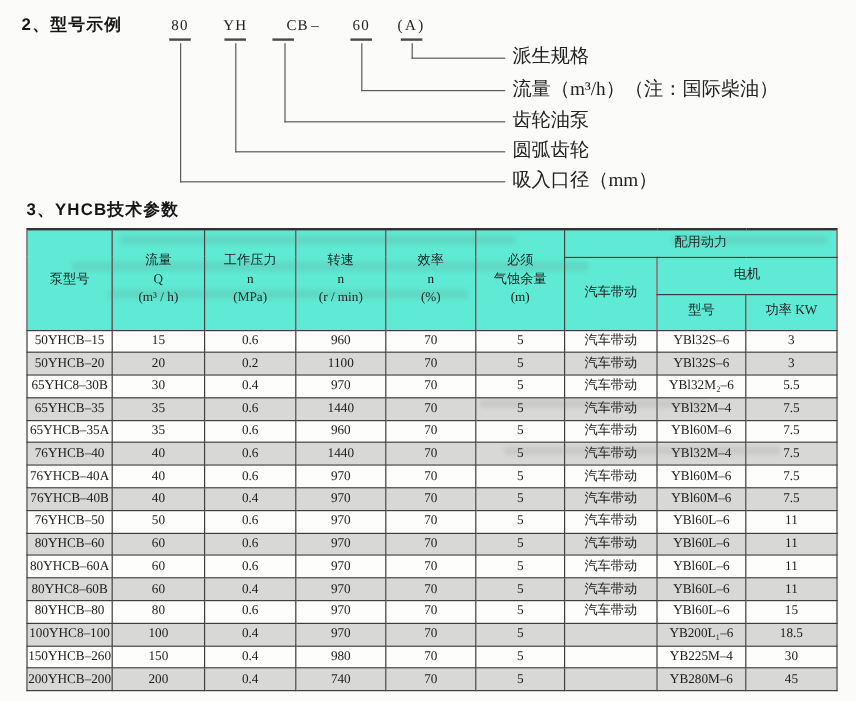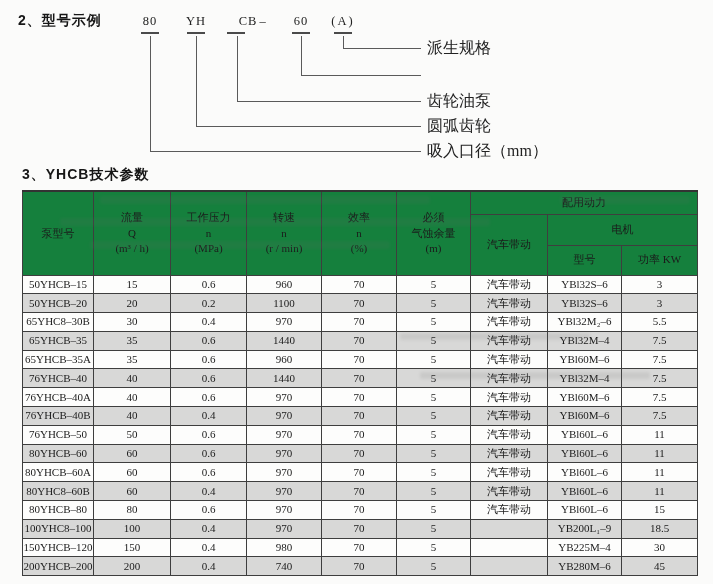--- a/index.html
+++ b/index.html
@@ -31,21 +31,21 @@
   #ptable{
     position:absolute;left:22px;top:190px;width:675px;
     border-collapse:collapse;table-layout:fixed;
     font-size:11px;color:#1b1b1b;
   }
   #ptable th,#ptable td{
     border:1px solid #3e3e3e;text-align:center;vertical-align:middle;
     padding:0;font-weight:normal;overflow:hidden;
   }
   #ptable{border-top:2px solid #333;}
-  #ptable thead th{background:#15803d;line-height:1.4;text-align:center;}
+  #ptable thead th{background:#5eead4;line-height:1.4;text-align:center;}
   .multiline{white-space:pre-line;font-family:Liberation Serif, serif;}
   #ptable tbody td{height:17.8px;line-height:1;background:#fdfdfc;}
   #ptable tbody tr.shaded td{background:#d8d8d7;}
   .hrow1{height:23px;}
   .hrow2{height:31px;}
   .hrow3{height:30px;}
   
   .ghost{
     position:absolute;background:#6a6a6a;opacity:0.13;
     filter:blur(1.6px);border-radius:2px;pointer-events:none;
@@ -70,20 +70,21 @@
   <div class="tick" style="left:292px;"></div>
   <div class="tick" style="left:334px;"></div>
 
   <div class="connector" style="left:343px;width:77px;height:12px;"></div>
   <div class="connector" style="left:301px;width:119px;height:39px;"></div>
   <div class="connector" style="left:237px;width:183px;height:65px;"></div>
   <div class="connector" style="left:196px;width:224px;height:90px;"></div>
   <div class="connector" style="left:150px;width:270px;height:115px;"></div>
 
   <div class="dlabel" style="top:41px;">派生规格</div>
+  <div class="dlabel" style="top:68px;">流量（m³/h）（注：国际柴油）</div>
   <div class="dlabel" style="top:94px;">齿轮油泵</div>
   <div class="dlabel" style="top:119px;">圆弧齿轮</div>
   <div class="dlabel" style="top:144px;">吸入口径（mm）</div>
 </div>
 
 <div class="heading" style="left:22px;top:166px;">3、YHCB技术参数</div>
 
 <table id="ptable">
   <colgroup>
     <col style="width:71px;">
@@ -270,25 +271,25 @@
         <td>15</td>
       </tr>
       <tr class="shaded">
         <td>100YHC8–100</td>
         <td>100</td>
         <td>0.4</td>
         <td>970</td>
         <td>70</td>
         <td>5</td>
         <td></td>
-        <td>YB200L₁–9</td>
+        <td>YB200L₁–6</td>
         <td>18.5</td>
       </tr>
       <tr>
-        <td>150YHCB–120</td>
+        <td>150YHCB–260</td>
         <td>150</td>
         <td>0.4</td>
         <td>980</td>
         <td>70</td>
         <td>5</td>
         <td></td>
         <td>YB225M–4</td>
         <td>30</td>
       </tr>
       <tr class="shaded">

